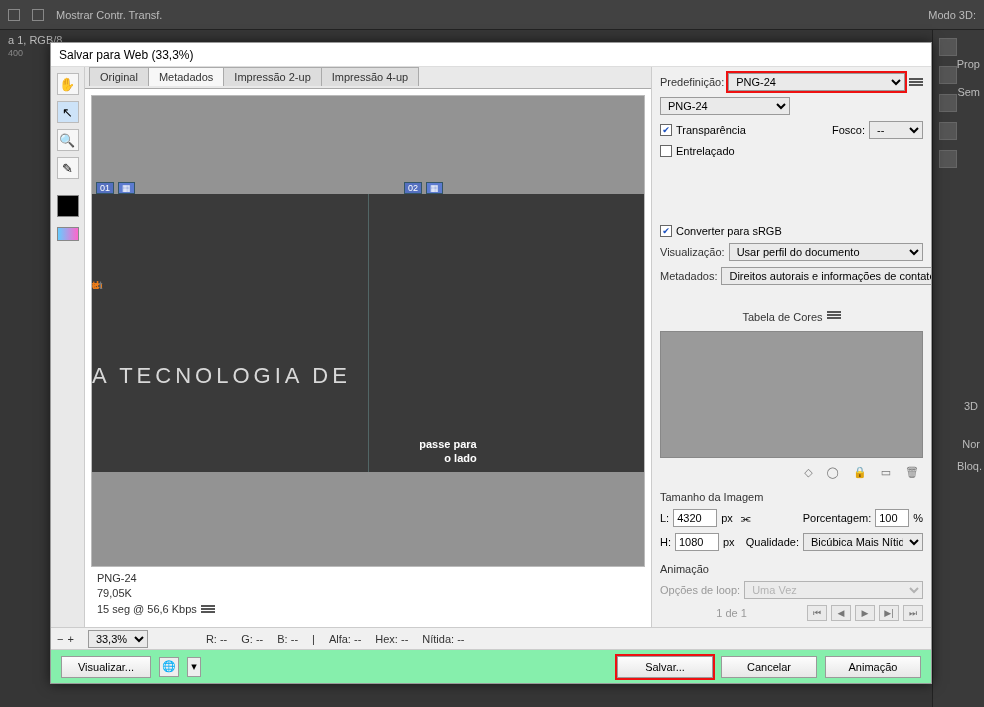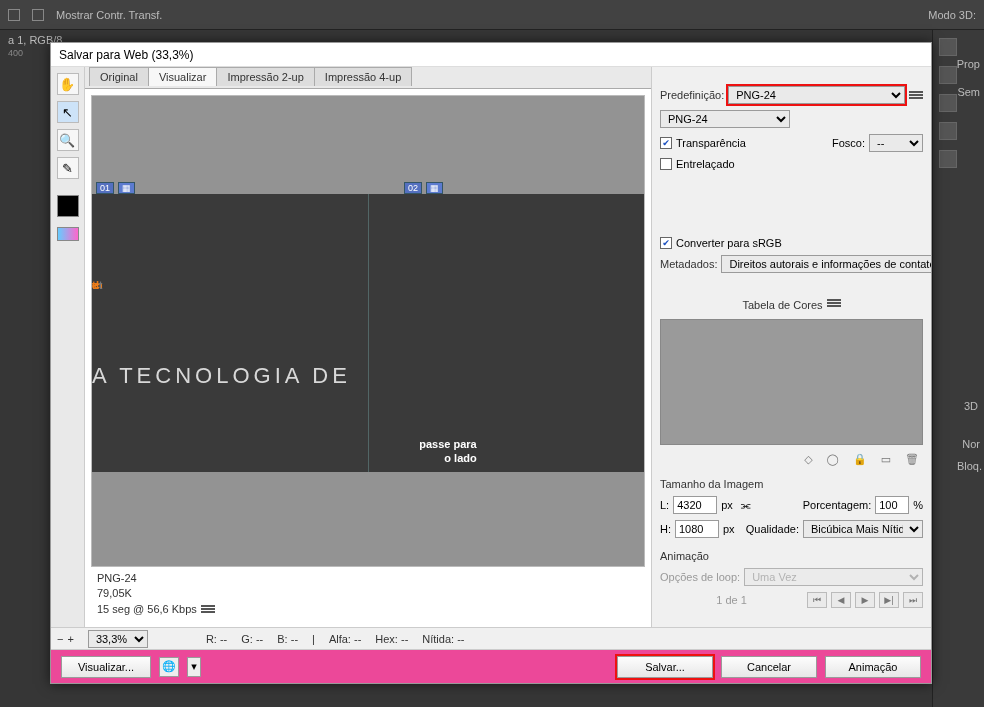--- a/index.html
+++ b/index.html
@@ -40,38 +40,38 @@
 .logo { color:#ed7d1a; font-weight:600; font-size:110px; letter-spacing:-4px; line-height:.9; }
 .logo .grey { color:#777; }
 .subt { color:#d8d8d8; font-size:22px; letter-spacing:4px; margin-top:31px; font-weight:300;}
 .passe { color:#fff; font-size:12px; text-align:right; align-self:center; margin-top:16px; line-height:1.2; font-weight:600; margin-left:160px;}
 .divider-v { position:absolute; top:98px; bottom:94px; left:50%; width:1px; background:#7aa; opacity:.4;}
 
 .preview-info { padding:4px 6px; color:#333; line-height:1.4; }
 .preview-info .row { display:flex; align-items:center; gap:4px;}
 
 
-.settings { width:280px; border-left:1px solid #ccc; background:#f0f0f0; padding:19px 8px; display:flex; flex-direction:column; gap:6px; overflow:hidden;}
+.settings { width:280px; border-left:1px solid #ccc; background:#f0f0f0; padding:6px 8px; display:flex; flex-direction:column; gap:6px; overflow:hidden;}
 .row { display:flex; align-items:center; gap:4px; }
 .lbl { color:#333; }
 select, input[type=text] { border:1px solid #9a9a9a; background:#fff; height:18px; padding:0 3px; font-size:11px;}
 select { background:#eaeaea; }
 .hl-red { outline:2px solid #e11; outline-offset:0; }
 .chkbox { width:12px; height:12px; border:1px solid #666; background:#fff; display:inline-flex; align-items:center; justify-content:center; font-size:9px; color:#1a4fbf;}
 .sect-title { color:#333; margin-top:4px;}
 .colortable { width:100%; height:160px; background:#9a9a9a; border:1px solid #888; margin-top:2px;}
 .ct-icons { display:flex; justify-content:flex-end; gap:14px; padding:2px 4px; color:#777;}
 .ct-icons span{font-size:11px;}
 .menu-lines { width:14px; height:2px; background:#555; box-shadow:0 3px 0 #555, 0 -3px 0 #555; display:inline-block;}
 
 
 .status-row { height:22px; border-top:1px solid #ccc; display:flex; align-items:center; padding:0 6px; gap:14px; color:#333; background:#f0f0f0;}
 .status-row .seg { display:flex; align-items:center; gap:4px;}
 
-.btn-row { height:34px; border-top:1px solid #ccc; display:flex; align-items:center; padding:0 10px; gap:8px; background:#ec4899;}
+.btn-row { height:34px; border-top:1px solid #ccc; display:flex; align-items:center; padding:0 10px; gap:8px; background:#86efac;}
 .btn { height:22px; padding:0 14px; border:1px solid #9a9a9a; background:linear-gradient(#fdfdfd,#e7e7e7); color:#000; display:inline-flex; align-items:center; justify-content:center; min-width:80px;}
 .btn-row .spacer { flex:1; }
 .preview-btn { min-width:90px;}
 .sq { width:20px;height:20px;border:1px solid #9a9a9a;background:#eee;display:inline-flex;align-items:center;justify-content:center;}
 
 
 .animnav { display:flex; gap:4px; justify-content:flex-end; align-items:center;}
 .animnav .nb { width:20px;height:16px;border:1px solid #bbb;background:#eaeaea;color:#777;display:inline-flex;align-items:center;justify-content:center;font-size:9px;}
 </style>
 </head>
@@ -115,21 +115,21 @@
       <div class="t" style="background:#cde3f8">↖</div>
       <div class="t">🔍</div>
       <div class="t">✎</div>
       <div class="swatch"></div>
       <div class="swatch2"></div>
     </div>
 
     <div class="preview-col">
       <div class="tabs">
         <div class="tab">Original</div>
-        <div class="tab active">Visualizar</div>
+        <div class="tab active">Metadados</div>
         <div class="tab">Impressão 2-up</div>
         <div class="tab">Impressão 4-up</div>
       </div>
       <div class="preview-wrap">
         <div class="preview-canvas">
           <div style="position:absolute;left:4px;top:86px;display:flex;gap:2px">
             <span class="slice-tag">01</span>
             <span class="slice-tag" style="background:#5c7bd0">▦</span>
           </div>
           <div style="position:absolute;left:312px;top:86px;display:flex;gap:2px">
@@ -184,20 +184,24 @@
       <div class="row">
         <span class="chkbox"></span>
         <span>Entrelaçado</span>
       </div>
 
       <div style="height:70px"></div>
 
       <div class="row">
         <span class="chkbox">✔</span>
         <span>Converter para sRGB</span>
+      </div>
+      <div class="row">
+        <span class="lbl">Visualização:</span>
+        <select style="flex:1"><option>Usar perfil do documento</option></select>
       </div>
       <div class="row">
         <span class="lbl">Metadados:</span>
         <select style="flex:1"><option>Direitos autorais e informações de contato</option></select>
       </div>
 
       <div class="row" style="justify-content:center;margin-top:16px">
         <span class="sect-title">Tabela de Cores</span>
         <span class="menu-lines"></span>
       </div>

